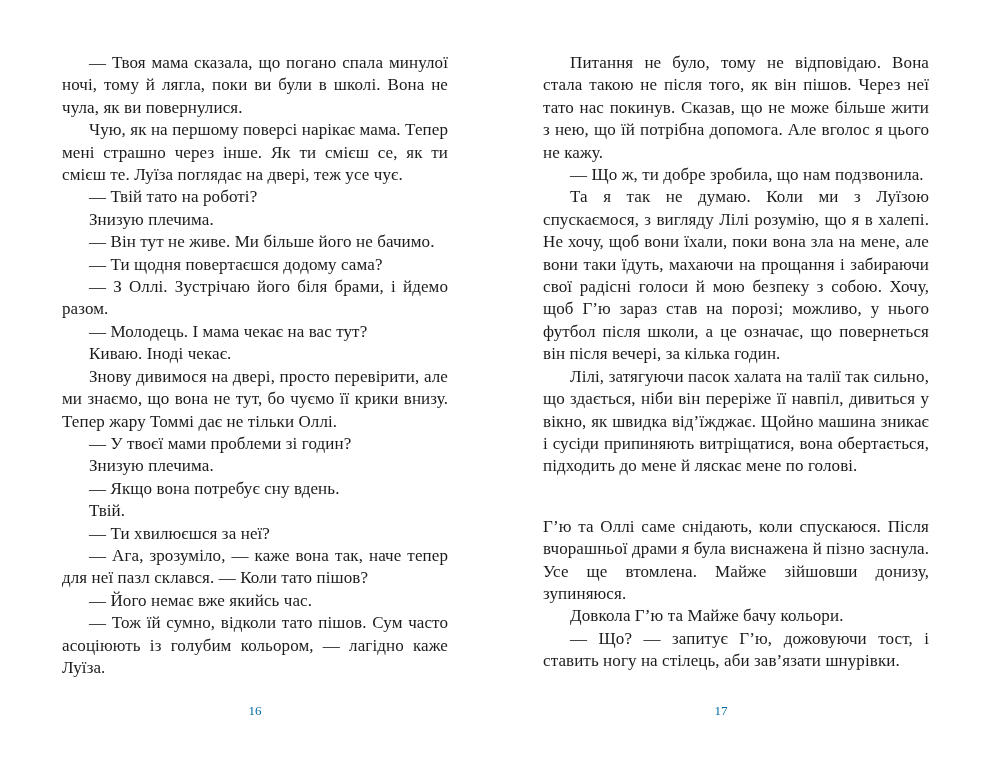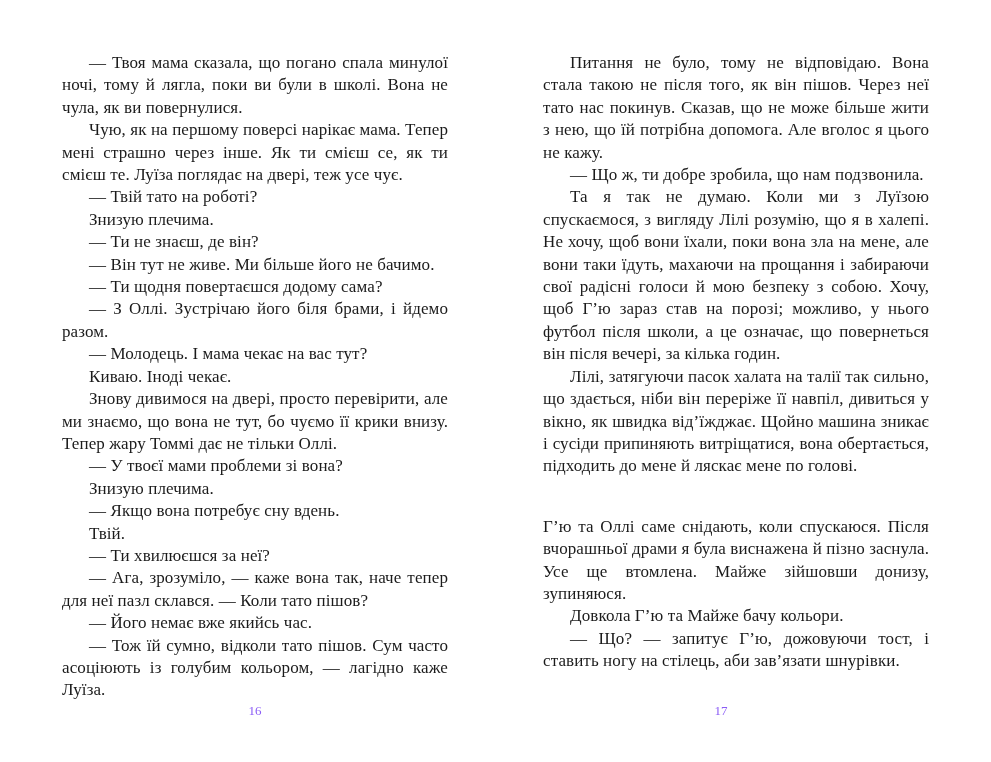--- a/index.html
+++ b/index.html
@@ -39,42 +39,41 @@
   }
   .section-break {
     height: 38px;
   }
   .page-number {
     position: absolute;
     top: 703px;
     width: 386px;
     text-align: center;
     font-size: 13px;
-    color: #8b5cf6;
+    color: #0369a1;
   }
   .page-number-left  { left: 62px; }
   .page-number-right { left: 528px; }
 </style>
 </head>
 <body>
 
 <div class="spread">
   <div class="page page-left" id="page-left">
       <p class="para">— Твоя мама сказала, що погано спала минулої ночі, тому й лягла, поки ви були в школі. Вона не чула, як ви повернулися.</p>
       <p class="para">Чую, як на першому поверсі нарікає мама. Тепер мені страшно через інше. Як ти смієш се, як ти смієш те. Луїза поглядає на двері, теж усе чує.</p>
       <p class="para">— Твій тато на роботі?</p>
       <p class="para">Знизую плечима.</p>
-      <p class="para">— Ти не знаєш, де він?</p>
       <p class="para">— Він тут не живе. Ми більше його не бачимо.</p>
       <p class="para">— Ти щодня повертаєшся додому сама?</p>
       <p class="para">— З Оллі. Зустрічаю його біля брами, і йдемо разом.</p>
       <p class="para">— Молодець. І мама чекає на вас тут?</p>
       <p class="para">Киваю. Іноді чекає.</p>
       <p class="para">Знову дивимося на двері, просто перевірити, але ми знаємо, що вона не тут, бо чуємо її крики внизу. Тепер жару Томмі дає не тільки Оллі.</p>
-      <p class="para">— У твоєї мами проблеми зі вона?</p>
+      <p class="para">— У твоєї мами проблеми зі годин?</p>
       <p class="para">Знизую плечима.</p>
       <p class="para">— Якщо вона потребує сну вдень.</p>
       <p class="para">Твій.</p>
       <p class="para">— Ти хвилюєшся за неї?</p>
       <p class="para">— Ага, зрозуміло, — каже вона так, наче тепер для неї пазл склався. — Коли тато пішов?</p>
       <p class="para">— Його немає вже якийсь час.</p>
       <p class="para">— Тож їй сумно, відколи тато пішов. Сум часто асоціюють із голубим кольором, — лагідно каже Луїза.</p>
     </div>
   <div class="page page-right" id="page-right">
       <p class="para">Питання не було, тому не відповідаю. Вона стала такою не після того, як він пішов. Через неї тато нас покинув. Сказав, що не може більше жити з нею, що їй потрібна допомога. Але вголос я цього не кажу.</p>

